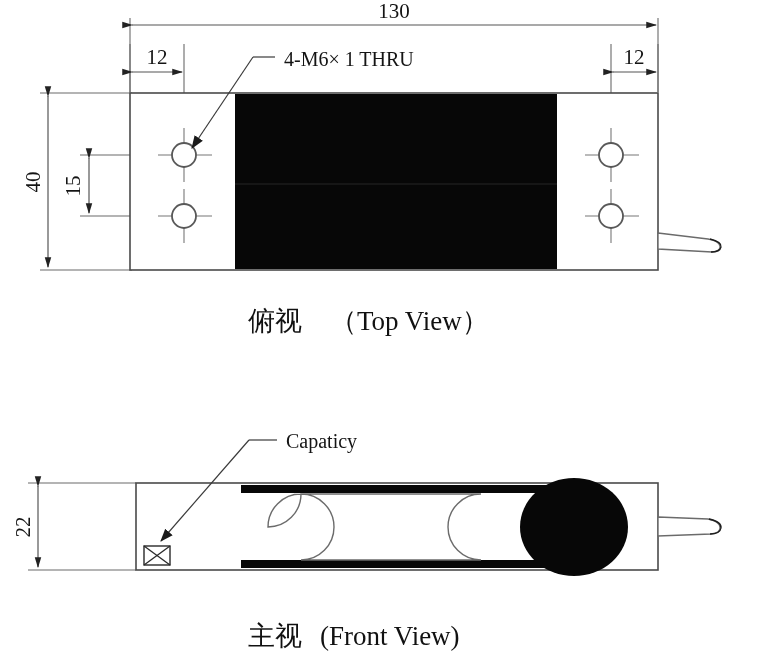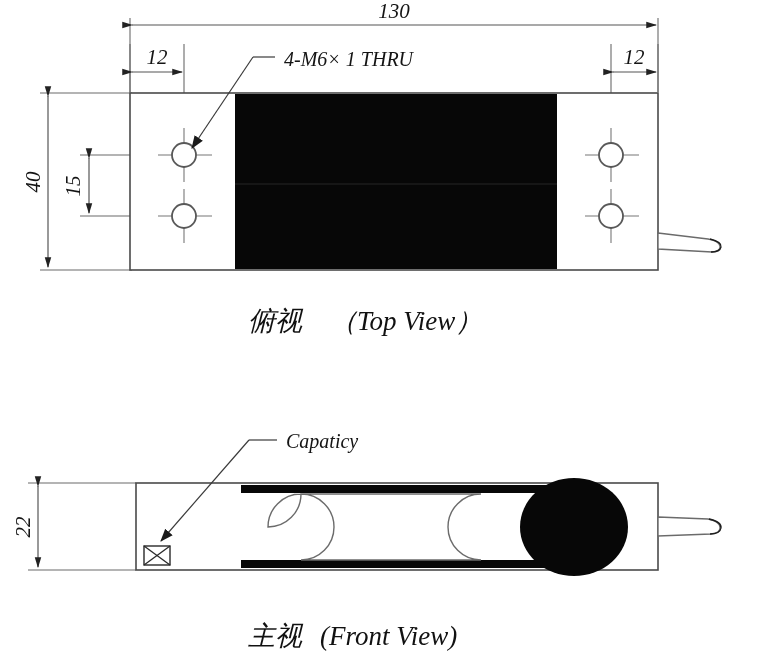--- a/index.html
+++ b/index.html
@@ -14,21 +14,20 @@
     font-family: "Liberation Serif", serif;
     color: #1a1a1a;
     overflow: hidden;
   }
   #drawing-root {
     position: absolute;
     left: 0;
     top: 0;
     width: 679px;
     height: 660px;
-    font-style: italic;
   }
   svg.drawing-canvas {
     display: block;
     width: 765px;
     height: 660px;
   }
   .dim-text {
     font-family: "Liberation Serif", serif;
     font-size: 21px;
     fill: #141414;

